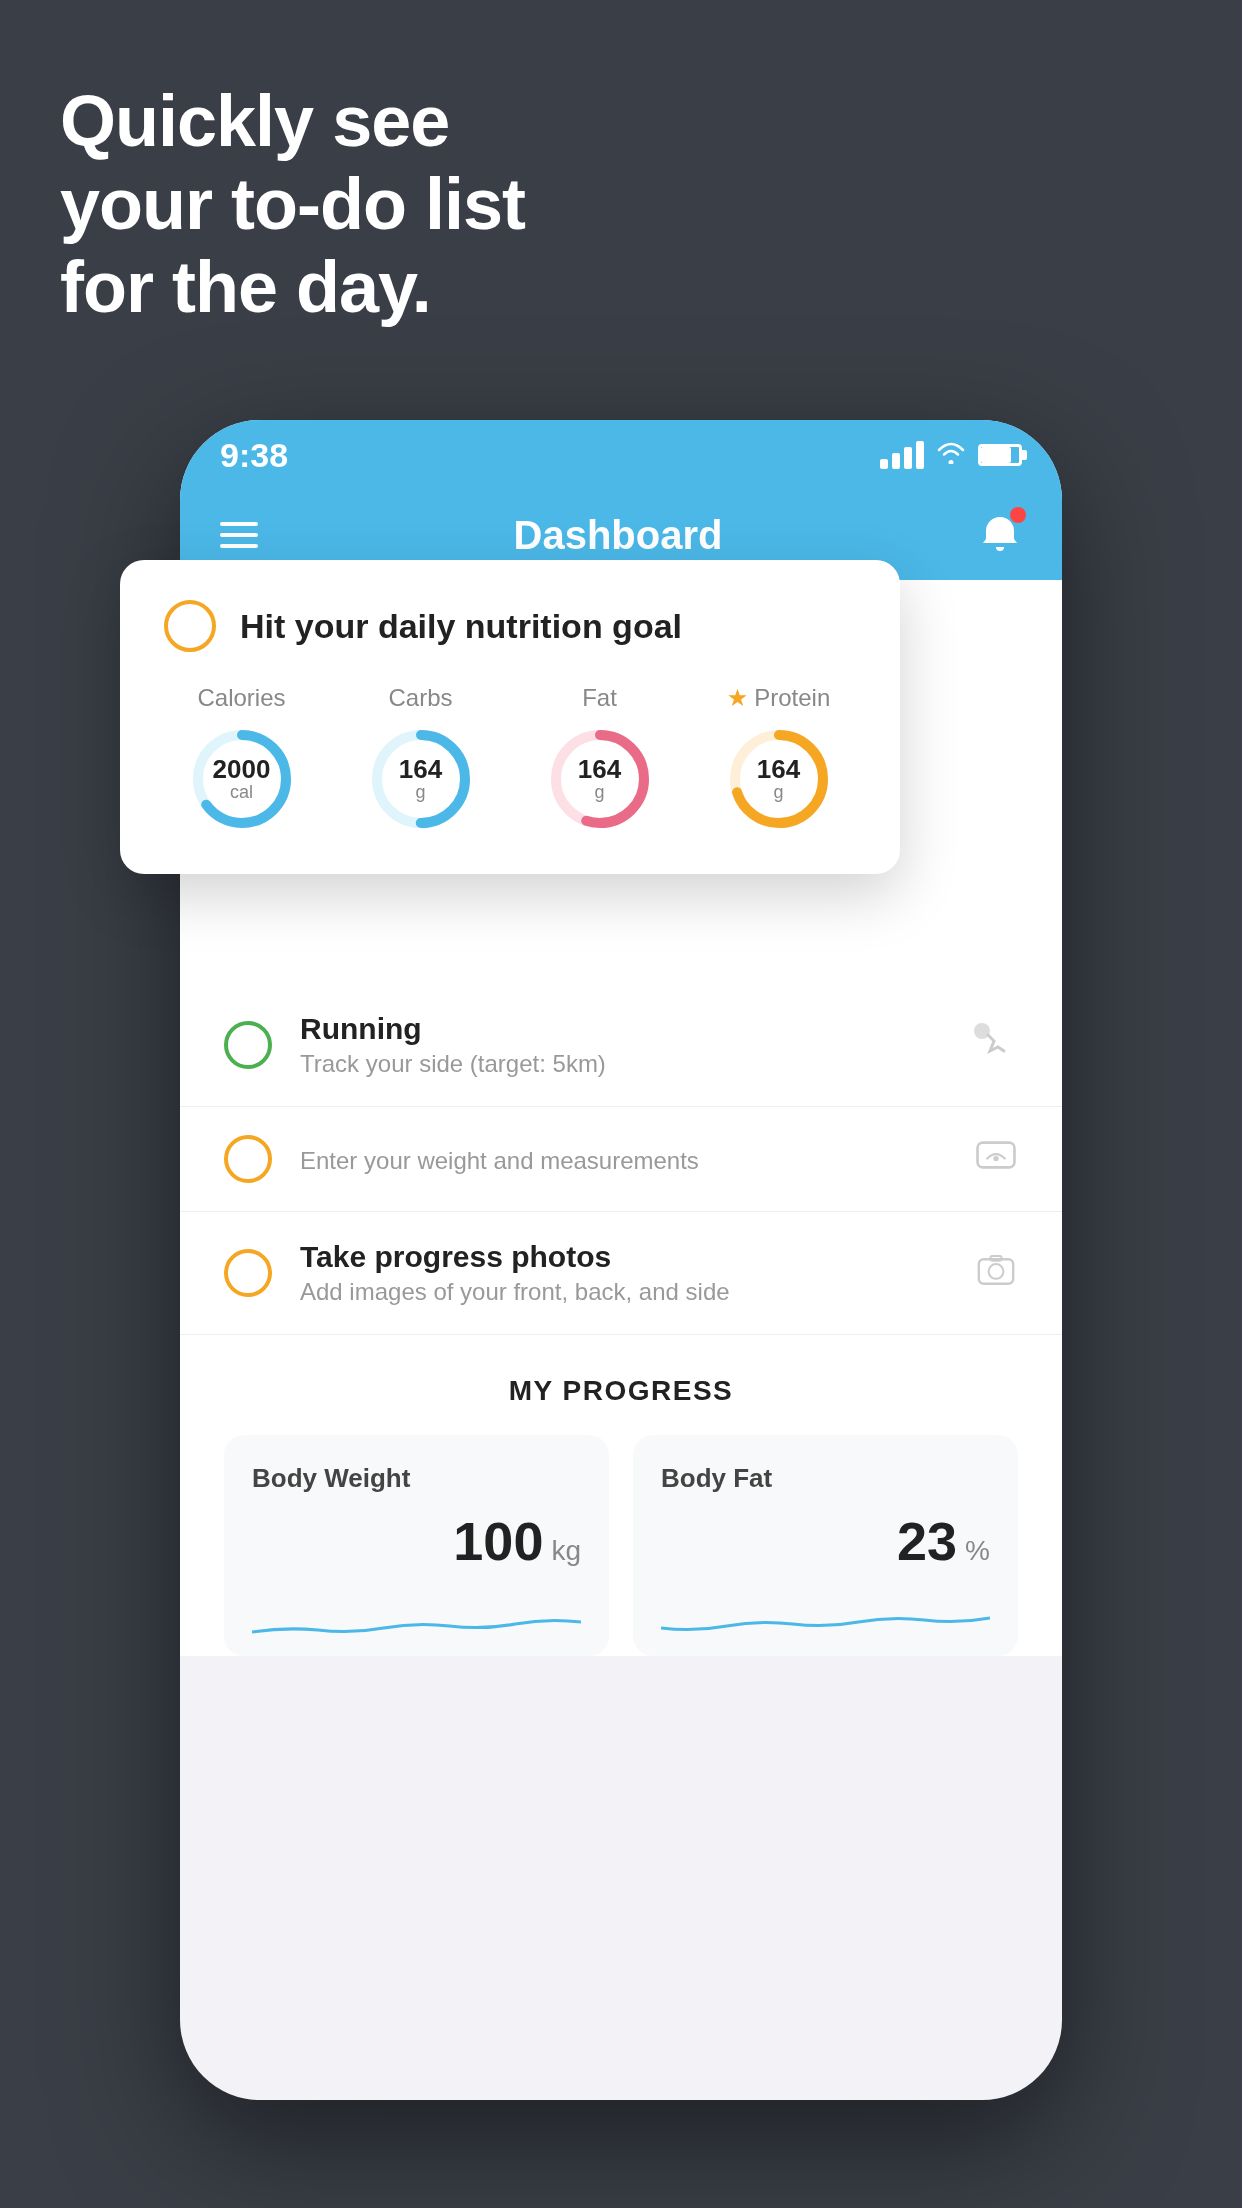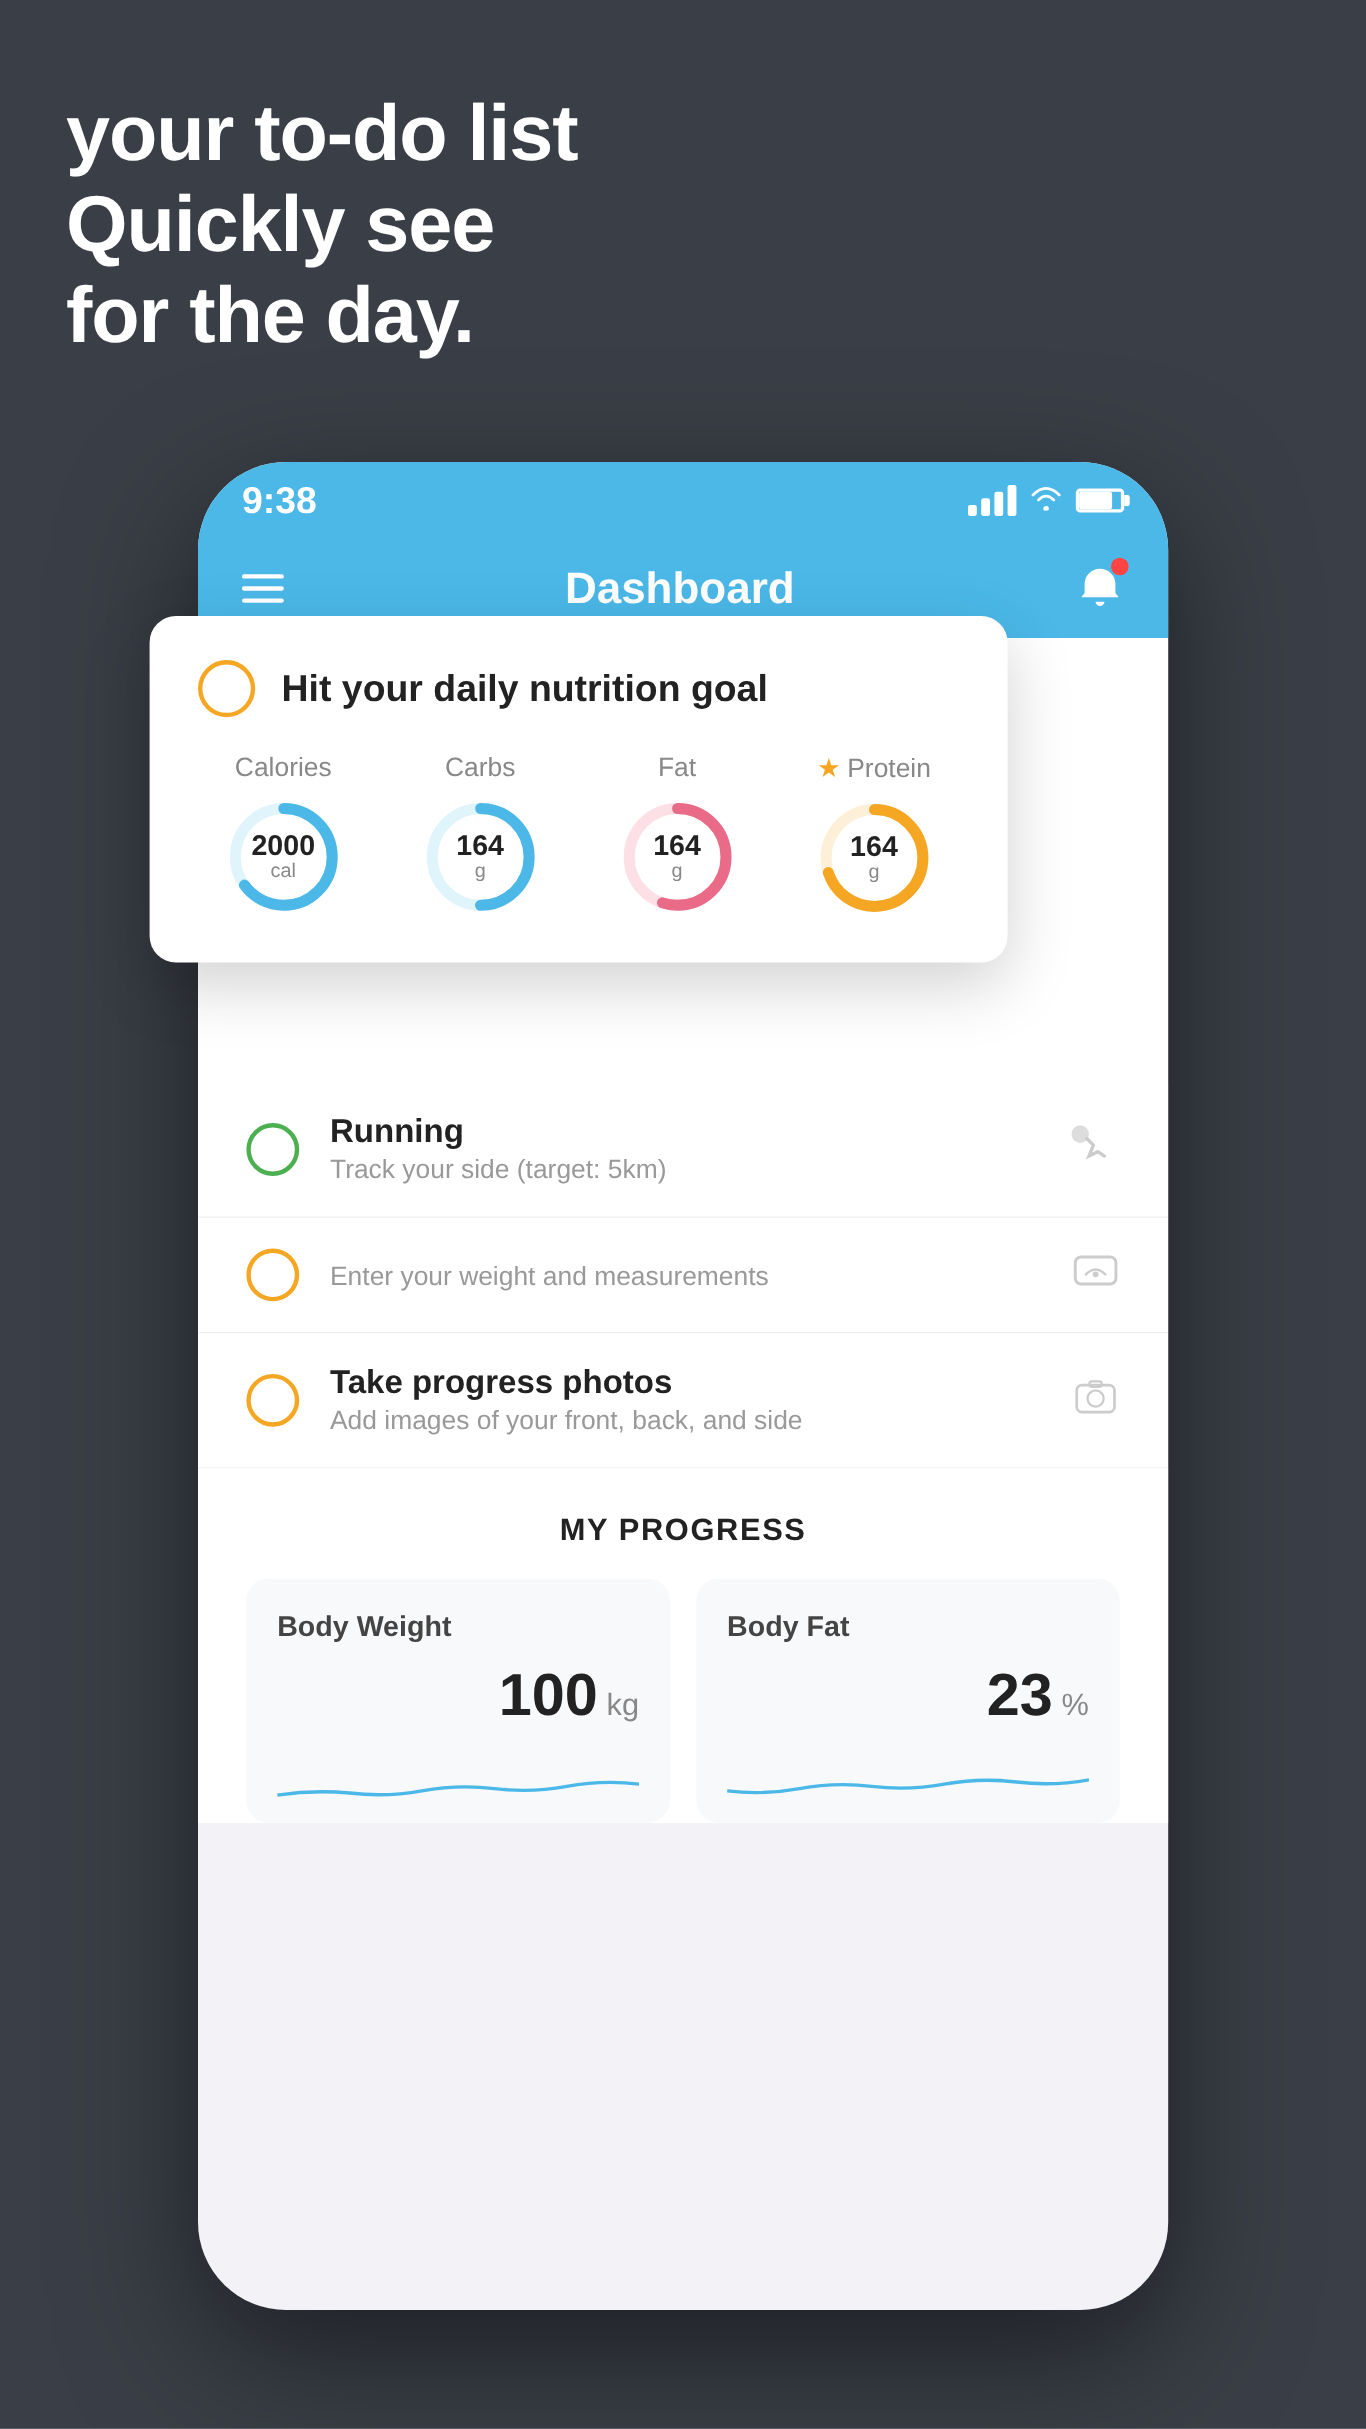--- a/index.html
+++ b/index.html
@@ -122,21 +122,21 @@
       font-weight: 800;
       letter-spacing: 1.5px;
       color: #222;
       text-transform: uppercase;
     }
 
     
     .featured-card {
       position: absolute;
       top: 560px;
-      left: 136px;
+      left: 120px;
       width: 780px;
       background: #fff;
       border-radius: 24px;
       box-shadow: 0 20px 60px rgba(0,0,0,0.18);
       padding: 40px 44px;
       z-index: 10;
     }
     .card-title-row {
       display: flex;
       align-items: center;
@@ -290,22 +290,22 @@
     }
     .wave-chart {
       width: 100%;
       height: 60px;
     }
   </style>
 </head>
 <body>
 
 <div class="hero-text">
+  <div>Quickly see</div>
   <div>your to-do list</div>
-  <div>Quickly see</div>
   <div>for the day.</div>
 </div>
 
 <div class="phone">
 
   <div class="status-bar">
     <span class="status-time">9:38</span>
     <div class="status-icons">
       <div class="signal-bars">
         <div class="signal-bar" style="height:10px;"></div>

